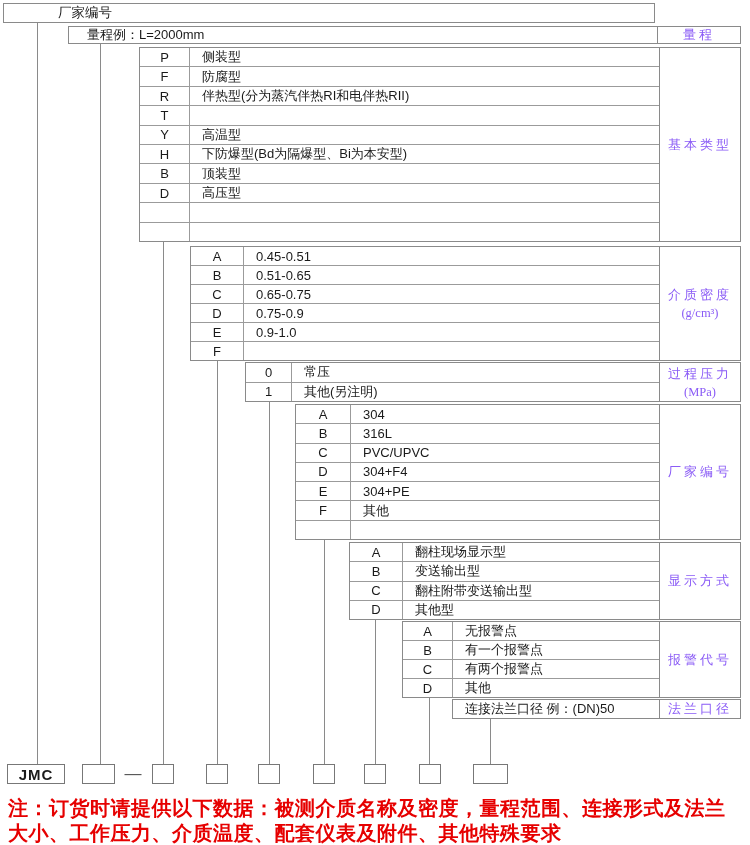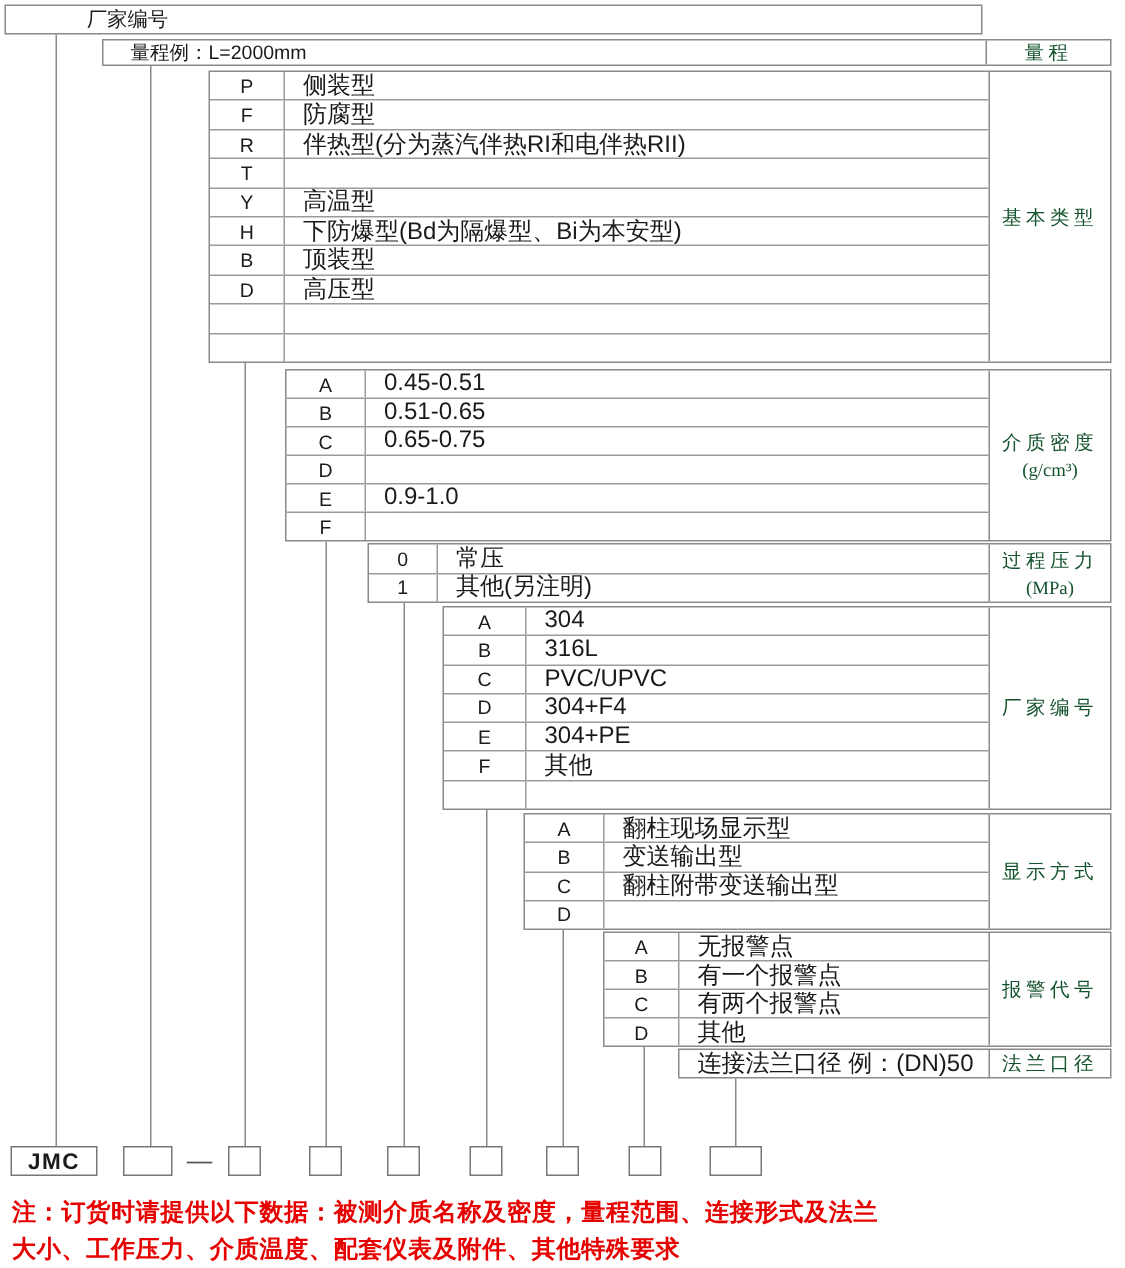--- a/index.html
+++ b/index.html
@@ -14,36 +14,36 @@
   }
   .rangerow{position:absolute;box-sizing:border-box;border:1px solid #8a8a8a;background:#fff;display:flex;}
   .rangerow .rtext{flex:1;display:flex;align-items:center;padding-left:18px;font-size:13px;}
   
   .sec{position:absolute;box-sizing:border-box;border:1px solid #8a8a8a;background:#fff;display:flex;}
   .rows{display:flex;flex-direction:column;box-sizing:border-box;}
   .row{flex:1 1 0;display:flex;align-items:center;min-height:0;box-sizing:border-box;}
   .row + .row{border-top:1px solid #9b9b9b;}
   .code{height:100%;display:flex;align-items:center;justify-content:center;
         border-right:1px solid #9b9b9b;font-size:13px;box-sizing:border-box;flex:none;}
-  .desc{flex:1;padding-left:12px;font-size:16px;white-space:nowrap;overflow:hidden;}
+  .desc{flex:1;padding-left:12px;font-size:13px;white-space:nowrap;overflow:hidden;}
   .lbl{flex:1;border-left:1px solid #8a8a8a;display:flex;flex-direction:column;align-items:center;
        justify-content:center;font-family:"Liberation Serif","DejaVu Serif",serif;
-       font-size:13px;letter-spacing:3px;color:#14532d;box-sizing:border-box;text-align:center;}
+       font-size:13px;letter-spacing:3px;color:#8b5cf6;box-sizing:border-box;text-align:center;}
   .lbl .sub{letter-spacing:0;font-size:12.5px;margin-top:2px;}
   
   .vline{position:absolute;width:1px;background:#8a8a8a;}
   
   .cbox{position:absolute;top:764px;height:20px;box-sizing:border-box;border:1px solid #777;
         background:#fff;display:flex;align-items:center;justify-content:center;}
   .jmc{font-weight:bold;font-size:15px;letter-spacing:1px;}
   .dash{position:absolute;top:764px;height:20px;display:flex;align-items:center;justify-content:center;
         font-size:17px;color:#555;}
   
   .note{position:absolute;left:8px;top:796px;width:740px;color:#e60000;font-weight:bold;
-        font-size:16px;line-height:25px;letter-spacing:0.5px;}
+        font-size:20px;line-height:25px;letter-spacing:0.5px;}
 </style>
 </head>
 <body>
 
 <div class="page">
 
   <div class="topbox" style="left:3px;top:3px;width:652px;height:20px;">
     <span style="padding-left:54px;">厂家编号</span>
   </div>
 
@@ -110,20 +110,21 @@
       <div class="row">
           <div class="code" style="width:53px">B</div>
           <div class="desc">0.51-0.65</div>
         </div>
       <div class="row">
           <div class="code" style="width:53px">C</div>
           <div class="desc">0.65-0.75</div>
         </div>
       <div class="row">
           <div class="code" style="width:53px">D</div>
+          <div class="desc">0.75-0.9</div>
         </div>
       <div class="row">
           <div class="code" style="width:53px">E</div>
           <div class="desc">0.9-1.0</div>
         </div>
       <div class="row">
           <div class="code" style="width:53px">F</div>
         </div>
     </div>
     <div class="lbl">
@@ -194,20 +195,21 @@
       <div class="row">
           <div class="code" style="width:53px">B</div>
           <div class="desc">变送输出型</div>
         </div>
       <div class="row">
           <div class="code" style="width:53px">C</div>
           <div class="desc">翻柱附带变送输出型</div>
         </div>
       <div class="row">
           <div class="code" style="width:53px">D</div>
+          <div class="desc">其他型</div>
         </div>
     </div>
     <div class="lbl">
       <div>显示方式</div>
     </div>
   </div>
 
   <div class="sec" style="left:402px;top:621px;width:339px;height:77px;">
     <div class="rows" style="width:256px;">
       <div class="row">

